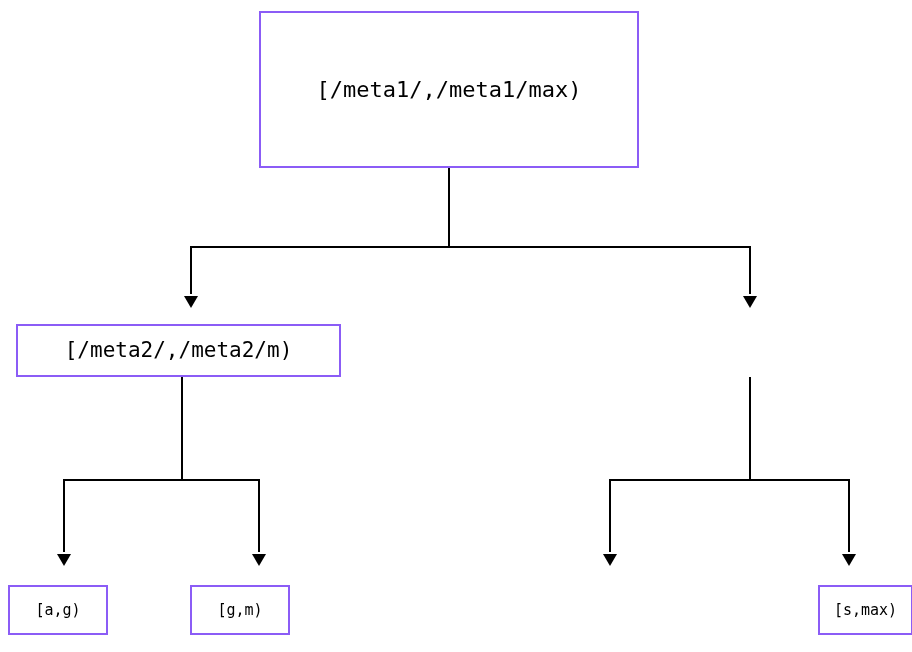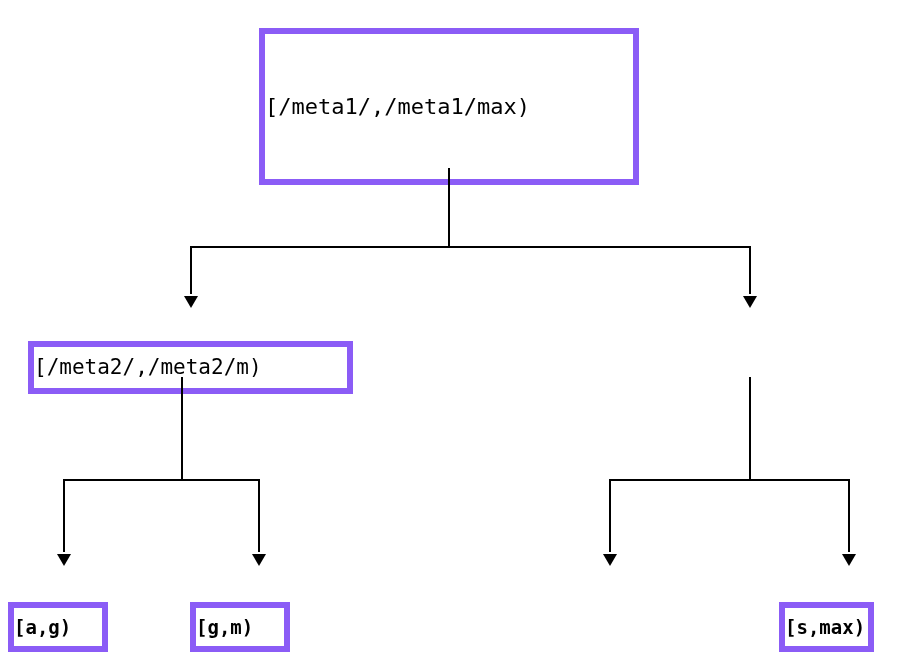--- a/index.html
+++ b/index.html
@@ -12,65 +12,63 @@
     position: relative;
     width: 912px;
     height: 652px;
     background: #ffffff;
     overflow: hidden;
     font-family: "DejaVu Sans Mono", "Liberation Mono", monospace;
   }
   .node {
     position: absolute;
     box-sizing: border-box;
-    border: 6px solid #8b5cf6;
+    border: 2px solid #8b5cf6;
     background: #ffffff;
     display: flex;
     align-items: center;
-    justify-content: flex-start;
+    justify-content: center;
     color: #000000;
     white-space: pre;
-    margin-top: 17px;
   }
   .node-label {
     display: block;
     line-height: 1;
     white-space: pre;
   }
   .node-root {
     left: 259px;
     top: 11px;
     width: 380px;
     height: 157px;
     font-size: 22px;
   }
   .node-mid-left {
-    left: 28px;
+    left: 16px;
     top: 324px;
     width: 325px;
     height: 53px;
     font-size: 21px;
   }
   .node-mid-right {
     left: 580px;
     top: 324px;
     width: 317px;
     height: 53px;
     font-size: 21px;
   }
   .node-leaf {
     top: 585px;
     height: 50px;
-    font-size: 19px;
-    font-weight: bold;
+    font-size: 15px;
   }
   .leaf-1 { left: 8px;   width: 100px; }
   .leaf-2 { left: 190px; width: 100px; }
   .leaf-3 { left: 555px; width: 100px; }
-  .leaf-4 { left: 779px; width: 95px; }
+  .leaf-4 { left: 818px; width: 95px; }
 
   
   .vline {
     position: absolute;
     width: 2px;
     background: #000000;
   }
   .hline {
     position: absolute;
     height: 2px;

